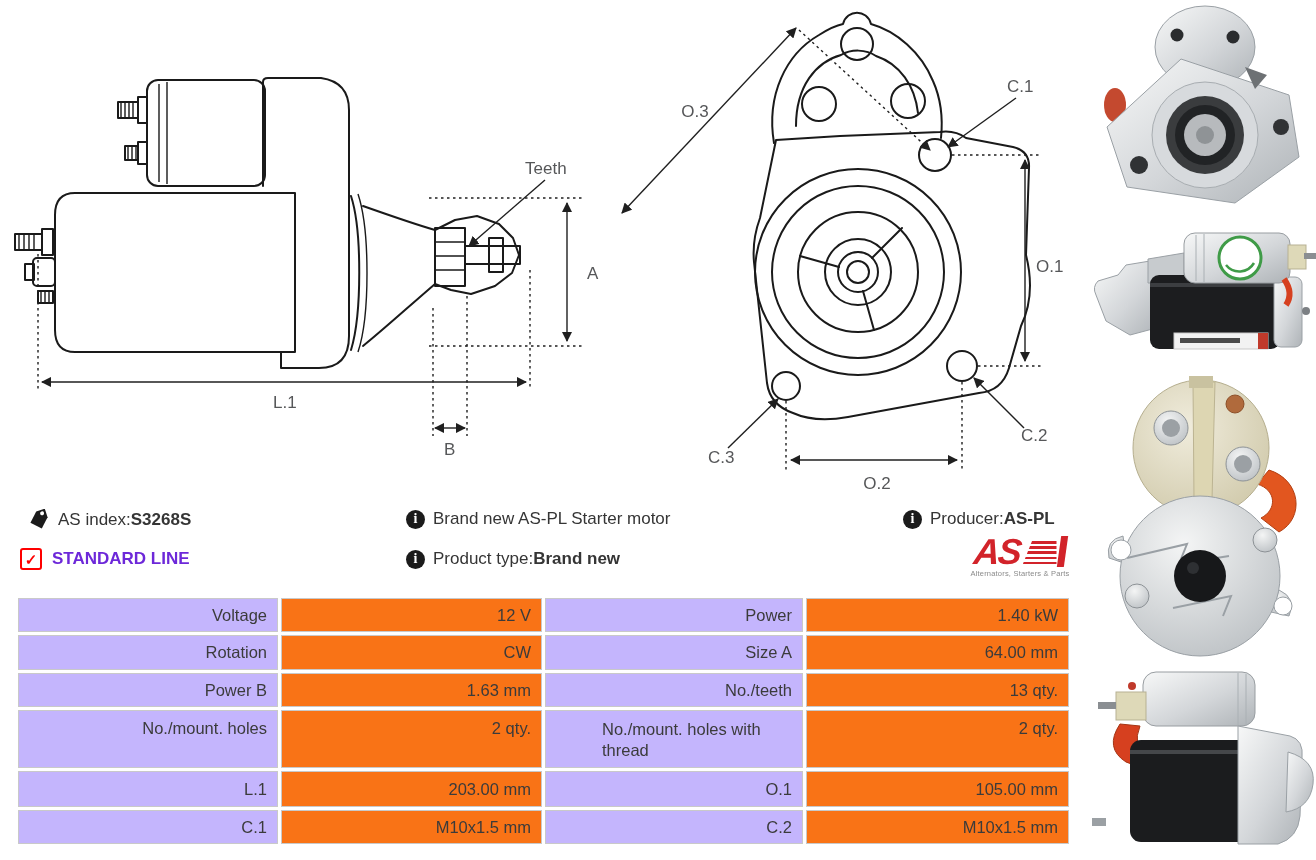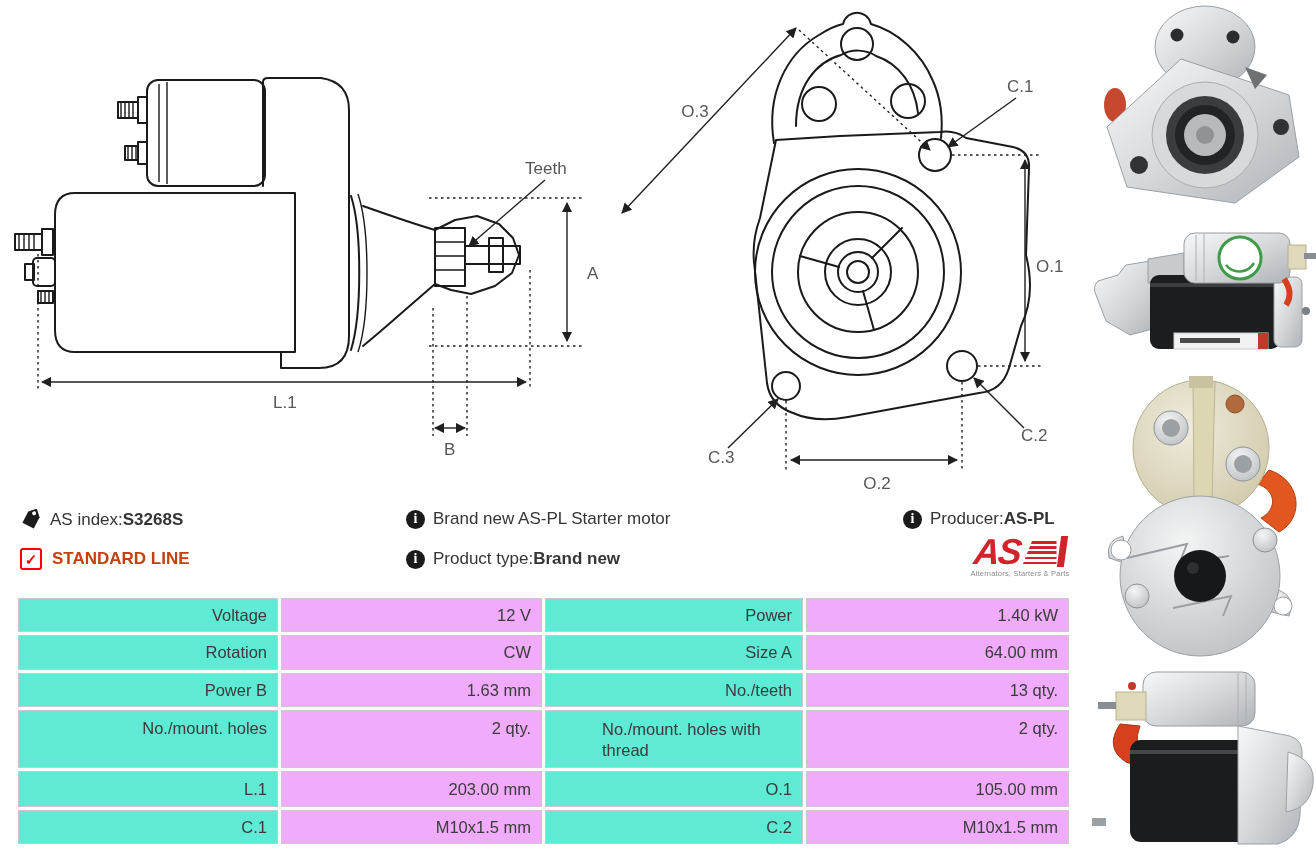--- a/index.html
+++ b/index.html
@@ -7,21 +7,21 @@
          font-family:"Liberation Sans",sans-serif;color:#3b3b3b;}
   .abs{position:absolute;}
   svg text{font-family:"Liberation Sans",sans-serif;}
 
   
   .info-item{position:absolute;display:flex;align-items:center;font-size:17px;color:#353535;white-space:nowrap;}
   .info-item b{font-weight:bold;}
   .info-icon{width:19px;height:19px;border-radius:50%;background:#1b1b1b;color:#fff;
              display:inline-flex;align-items:center;justify-content:center;
              font-family:"Liberation Serif",serif;font-weight:bold;font-size:14px;margin-right:8px;flex:0 0 auto;}
-  .std-line{color:#c2410c;font-weight:bold;}
+  .std-line{color:#6d28d9;font-weight:bold;}
   .chk{width:18px;height:18px;border:2.5px solid #fe0000;border-radius:3px;margin-right:10px;
        display:inline-flex;align-items:center;justify-content:center;color:#fe0000;
        font-weight:bold;font-size:15px;line-height:1;flex:0 0 auto;}
   .tagicon{margin-right:8px;flex:0 0 auto;}
 
   
   .as-logo{position:absolute;left:962px;top:531px;width:116px;text-align:center;}
   .as-logo .row{display:flex;align-items:flex-end;justify-content:center;height:36px;}
   .as-word{font-style:italic;font-weight:bold;font-size:36px;line-height:30px;color:#d2232a;
            letter-spacing:-2px;transform:skewX(-6deg);}
@@ -30,22 +30,22 @@
       clip-path:polygon(28% 0,100% 0,100% 100%,0 100%);}
   .as-bar{width:7px;height:31px;background:#d2232a;margin-left:2px;transform:skewX(-8deg);}
   .as-tagline{font-size:7.5px;color:#8a8a8a;margin-top:2px;letter-spacing:.2px;white-space:nowrap;}
 
   
   .spec-table{position:absolute;left:18px;top:598px;display:grid;
       grid-template-columns:260px 261px 258px 263px;
       grid-template-rows:34px 35px 34px 58px 36px 34px;gap:3px;}
   .cell{border:1px solid #c9c9c9;display:flex;align-items:center;justify-content:flex-end;
         padding:0 10px;font-size:16.5px;color:#3b3b3b;}
-  .cell.lab{background:#5eead4;}
-  .cell.val{background:#f0abfc;}
+  .cell.lab{background:#c4b5fd;}
+  .cell.val{background:#f97316;}
   .cell.tall{align-items:flex-start;padding-top:8px;padding-left:12px;}
   .cell .wraplab{display:block;max-width:190px;text-align:left;line-height:1.3;}
 
   
   .draw{stroke:#1a1a1a;stroke-width:2;fill:none;stroke-linejoin:round;stroke-linecap:round;}
   .thin{stroke:#1a1a1a;stroke-width:1.4;fill:none;}
   .dim{stroke:#1f1f1f;stroke-width:1.4;fill:none;}
   .dot{stroke:#1f1f1f;stroke-width:1.4;fill:none;stroke-dasharray:2.5 3.5;}
   .dimtxt{fill:#565759;font-size:17px;}
 
@@ -252,21 +252,21 @@
     <rect x="10" y="44" width="18" height="7" fill="#8a8e92"></rect>
     <circle cx="44" cy="28" r="4" fill="#c03a2b"></circle>
     <path d="M32 66 q -16 24 6 38 q 16 8 20 -6 q -14 -10 -6 -30 Z" fill="#d6401f" stroke="#a53414"></path>
     <rect x="42" y="82" width="150" height="102" rx="11" fill="#1b1c1e"></rect>
     <rect x="42" y="92" width="150" height="4" fill="#45474a"></rect>
     <path d="M150 68 L202 78 Q216 82 214 100 L212 158 Q210 180 190 186 L150 186 Z" fill="url(#sil1)" stroke="#9aa0a5"></path>
     <path d="M200 94 Q228 102 225 126 Q222 150 198 154 Z" fill="url(#sil1)" stroke="#9aa0a5"></path>
     <rect x="4" y="160" width="14" height="8" fill="#9ba0a4"></rect>
   </svg>
 
-  <div class="info-item" style="left:20px;top:509px">
+  <div class="info-item" style="left:28px;top:509px">
     <svg class="tagicon" width="22" height="22" viewBox="0 0 22 22">
       <path d="M11 2 L20 2 L20 11 L11 20 L2 11 Z" fill="#1b1b1b" transform="rotate(-18 11 11)"></path>
       <circle cx="16" cy="5.6" r="2" fill="#ffffff" transform="rotate(-18 11 11)"></circle>
     </svg>
     <span>AS index:</span>
     <b>S3268S</b>
   </div>
 
   <div class="info-item" style="left:406px;top:509px">
     <span class="info-icon">i</span>

